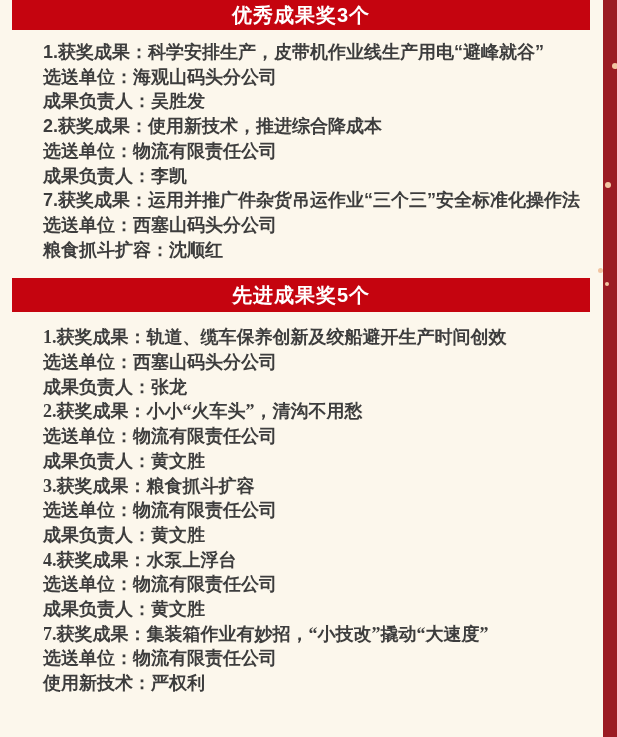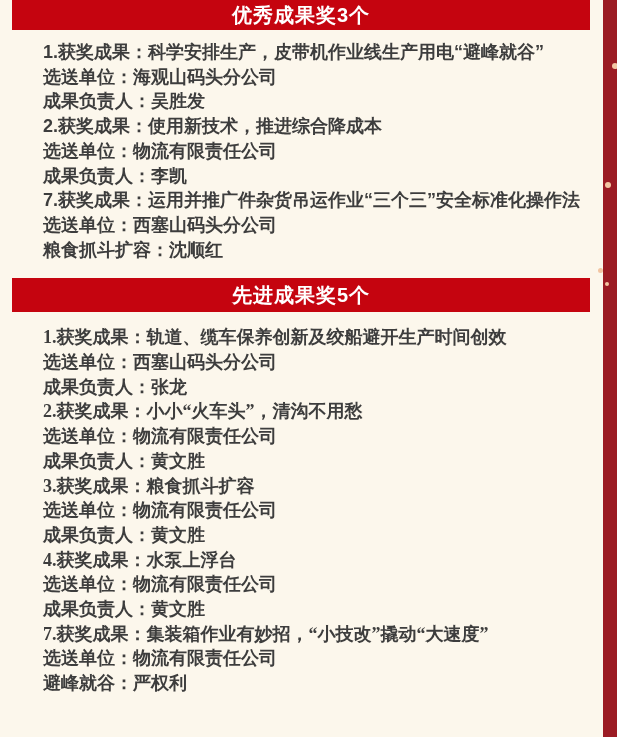--- a/index.html
+++ b/index.html
@@ -95,21 +95,21 @@
       <div class="line">选送单位：物流有限责任公司</div>
       <div class="line">成果负责人：黄文胜</div>
       <div class="line">3.获奖成果：粮食抓斗扩容</div>
       <div class="line">选送单位：物流有限责任公司</div>
       <div class="line">成果负责人：黄文胜</div>
       <div class="line">4.获奖成果：水泵上浮台</div>
       <div class="line">选送单位：物流有限责任公司</div>
       <div class="line">成果负责人：黄文胜</div>
       <div class="line">7.获奖成果：集装箱作业有妙招，“小技改”撬动“大速度”</div>
       <div class="line">选送单位：物流有限责任公司</div>
-      <div class="line">避峰就谷：严权利</div>
+      <div class="line">使用新技术：严权利</div>
     </div>
 
   <div class="side-strip"></div>
   <span class="dot" style="left:612px; top:63px; width:6px; height:6px;"></span>
   <span class="dot" style="left:605px; top:182px; width:6px; height:6px;"></span>
   <span class="dot" style="left:598px; top:268px; width:5px; height:5px;"></span>
   <span class="dot" style="left:605px; top:282px; width:4px; height:4px;"></span>
 
 </div>
 

